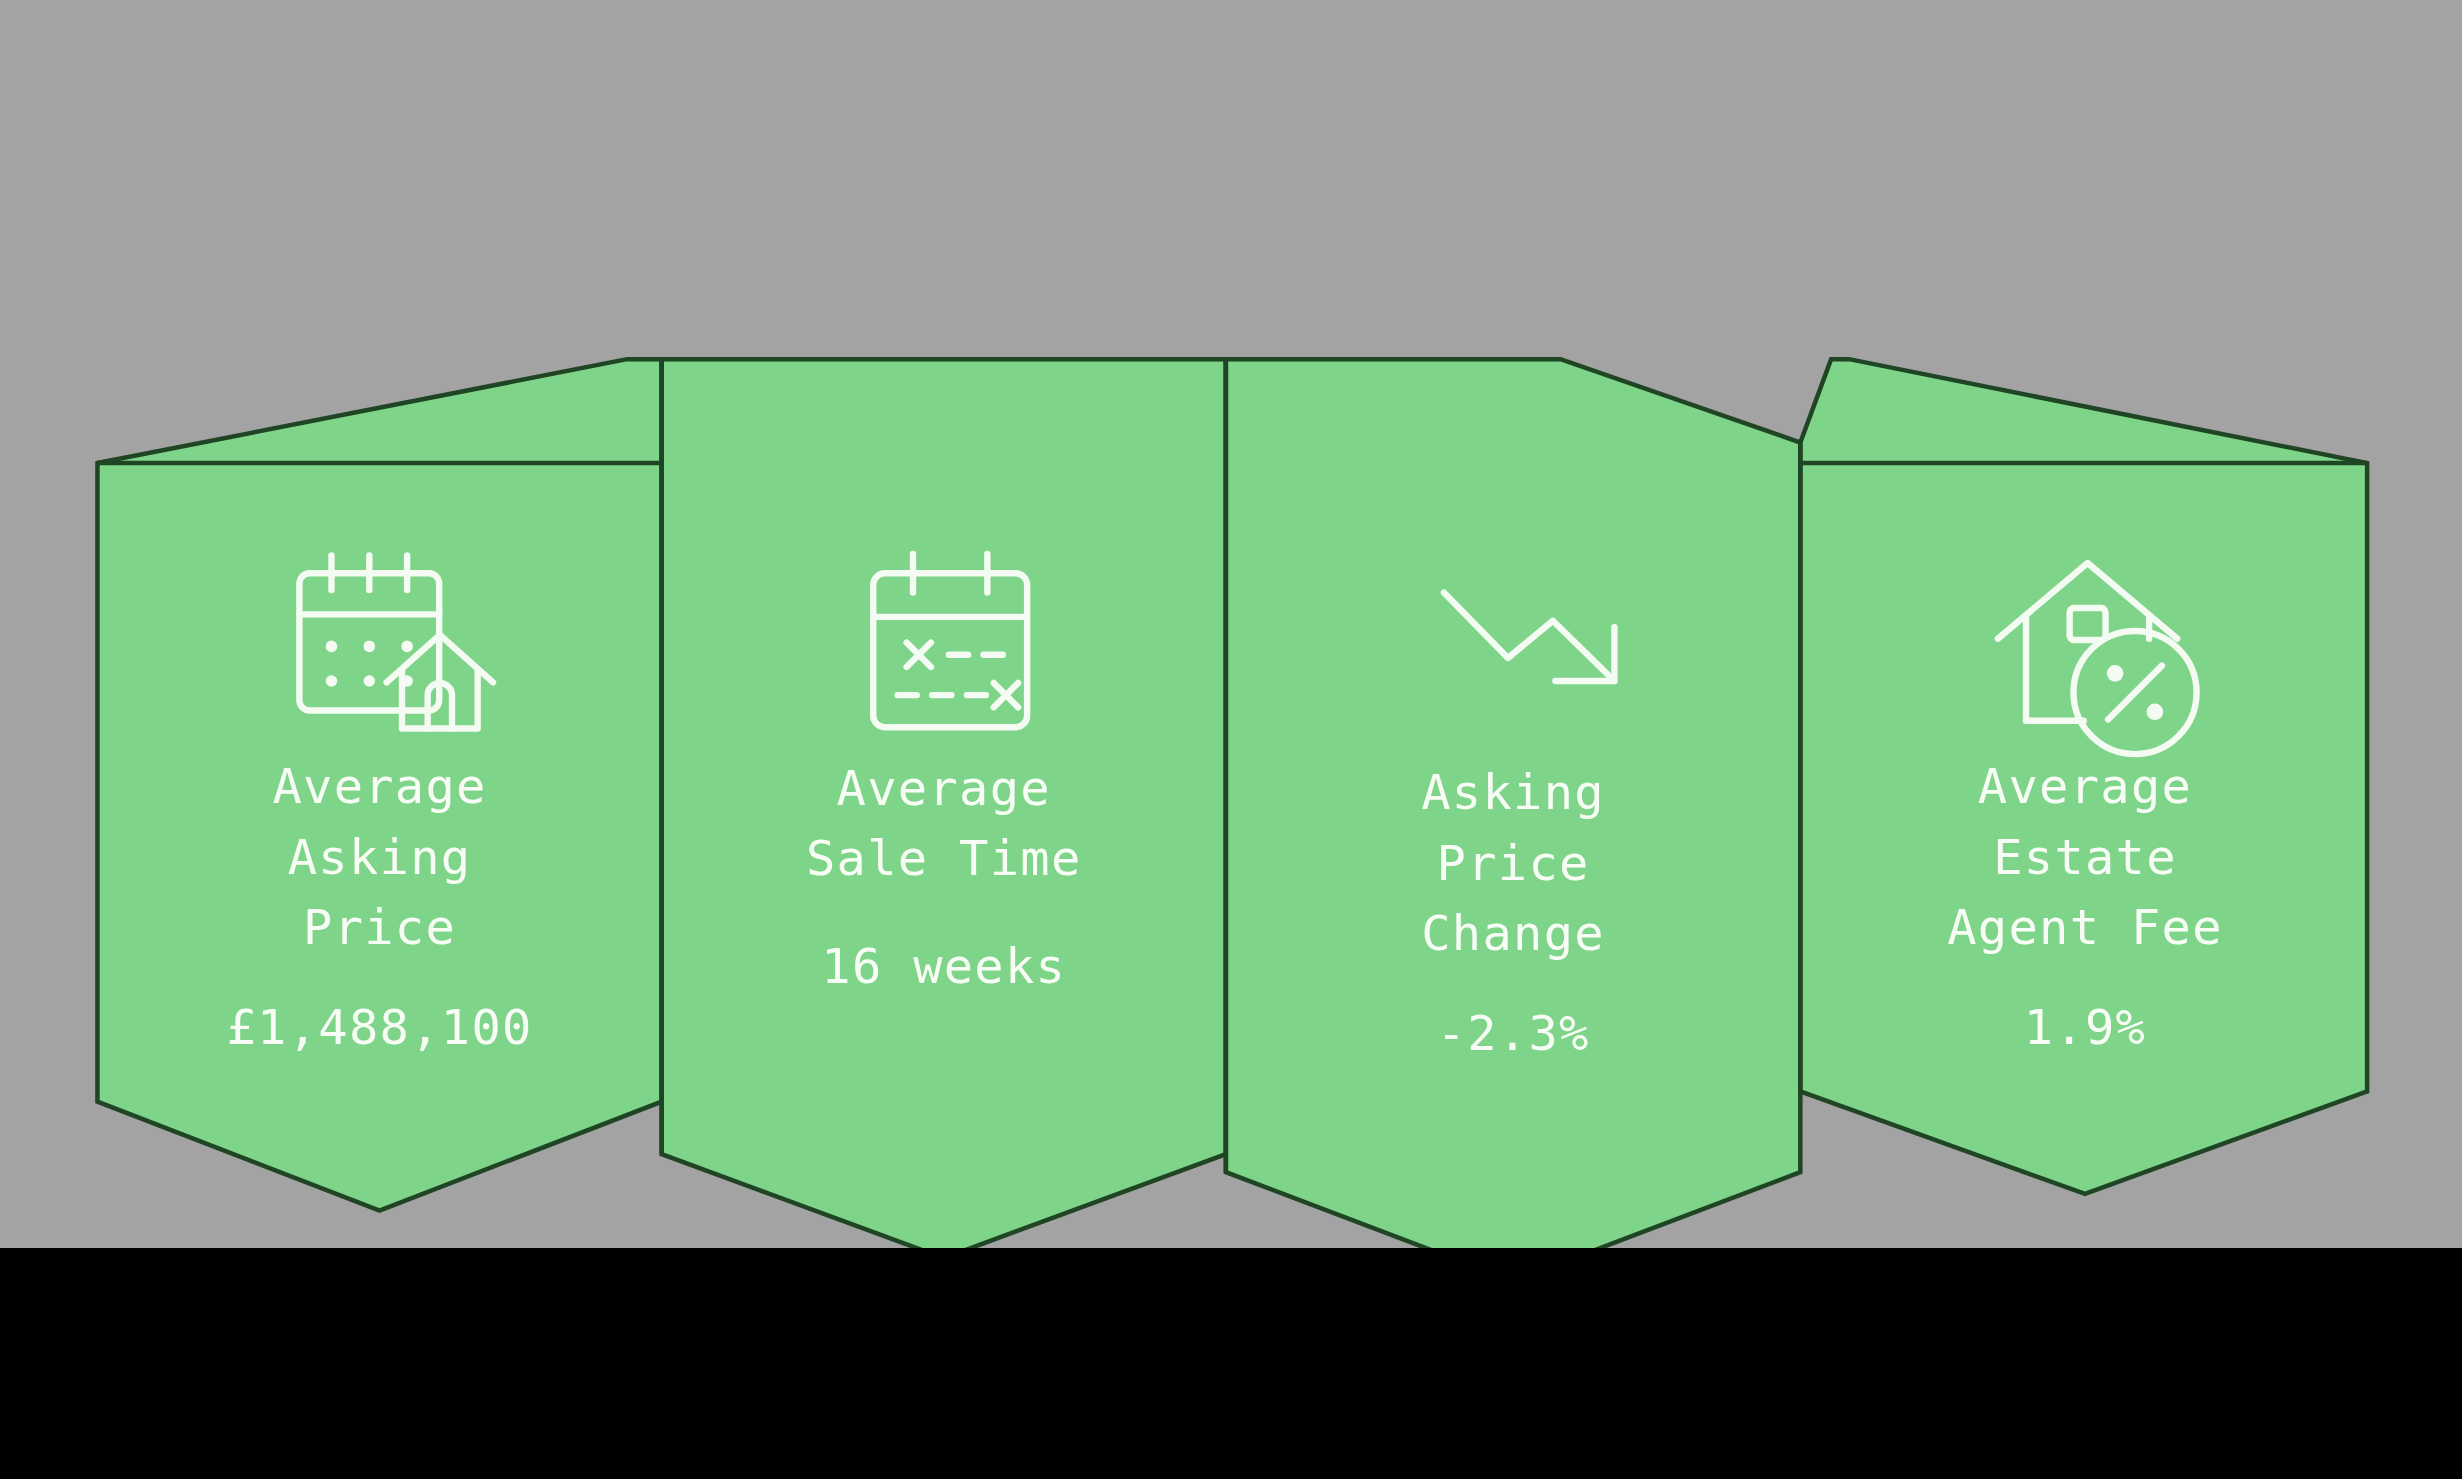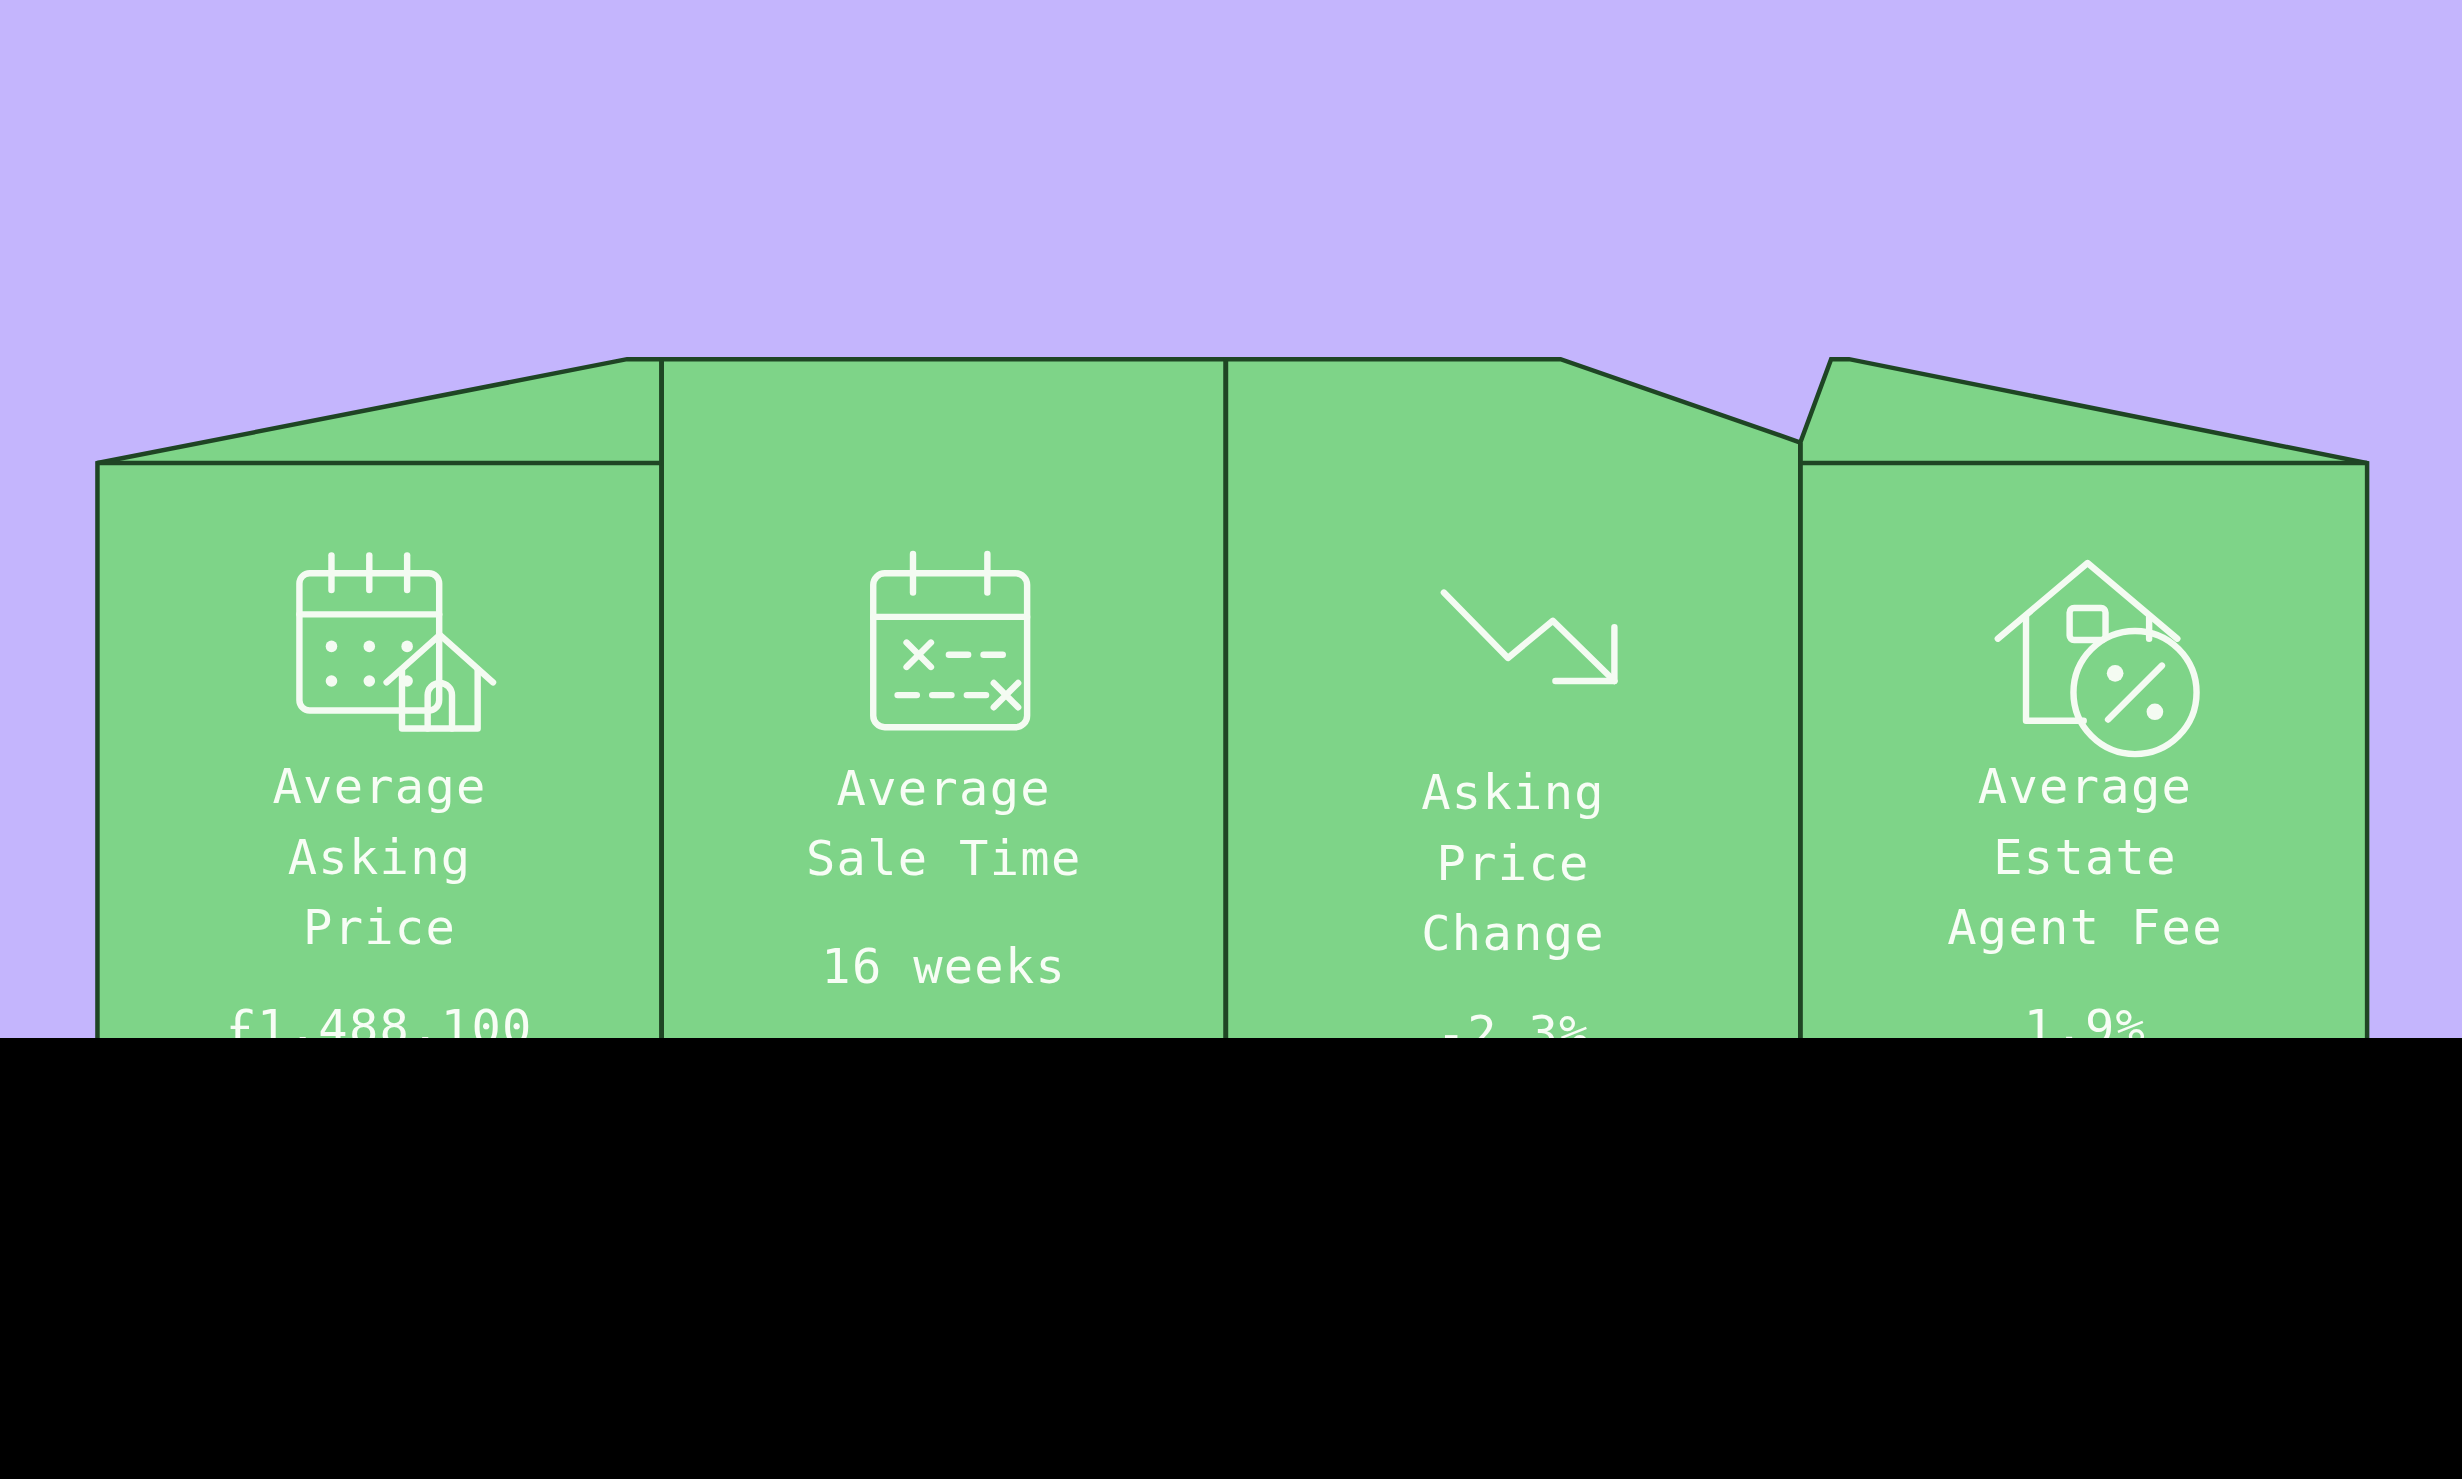--- a/index.html
+++ b/index.html
@@ -3,22 +3,22 @@
 <meta charset="utf-8">
 <style>
   html, body {
     margin: 0;
     padding: 0;
     background: #000000;
   }
   #stage {
     position: relative;
     width: 2462px;
-    height: 1038px;
-    background: #c4b5fd;
+    height: 1248px;
+    background: #a3a3a3;
     overflow: hidden;
   }
   svg.board {
     position: absolute;
     inset: 0;
     width: 2462px;
     height: 1480px;
     display: block;
   }
   .panel-fill { fill: #7ed488; }

